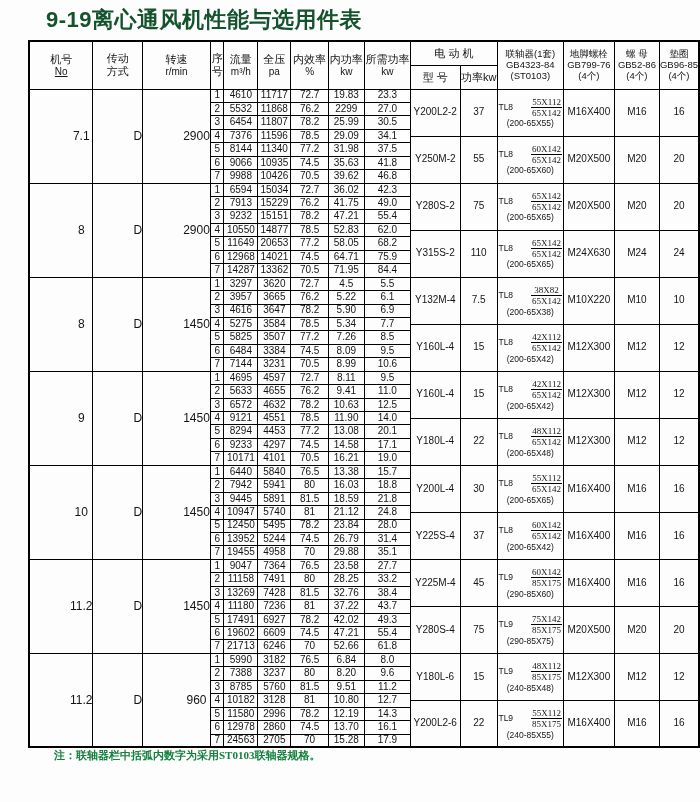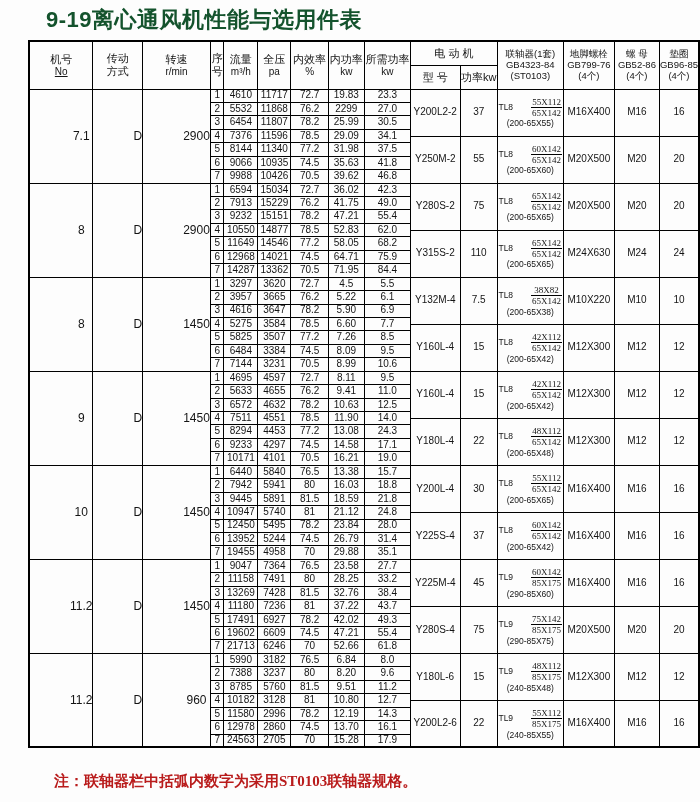--- a/index.html
+++ b/index.html
@@ -31,22 +31,22 @@
   td.group-cell { font-size:12px;padding-left:40px; }
   td.motor-model { font-size:10px; }
   .coupling-cell { font-size:9px; }
   .cp-row { display:flex; align-items:center; justify-content:center; gap:18px; }
   .cp-prefix { font-size:8.5px; }
   .cp-frac { display:inline-flex; flex-direction:column; font-size:9px; line-height:1.15;font-family:Liberation Serif, serif; }
   .cp-top { border-bottom:1px solid #000; padding:0 1px; }
   .cp-bot { padding:0 1px; }
   .cp-note { font-size:8.5px; margin-top:1px; }
   .note {
-    margin:24px 0 0 54px; font-size:15px; font-weight:bold;
-    font-family:"Liberation Serif", serif; color:#b91c1c;
+    margin:0 0 0 54px; font-size:11px; font-weight:bold;
+    font-family:"Liberation Serif", serif; color:#15803d;
   }
 </style>
 </head>
 <body>
 
 <div class="title">9-19离心通风机性能与选用件表</div>
 
 <table>
   <colgroup>
     <col style="width:35px">
@@ -294,21 +294,21 @@
           </div>
           <div class="cp-note">(200-65X65)</div>
         </td>
         <td rowspan="7">M24X630</td>
         <td rowspan="7">M24</td>
         <td rowspan="7">24</td>
       </tr>
       <tr>
         <td rowspan="2">5</td>
         <td rowspan="2">11649</td>
-        <td rowspan="2">14546</td>
+        <td rowspan="2">20653</td>
         <td rowspan="2">77.2</td>
         <td rowspan="2">58.05</td>
         <td rowspan="2">68.2</td>
       </tr>
       <tr></tr>
       <tr>
         <td rowspan="2">6</td>
         <td rowspan="2">12968</td>
         <td rowspan="2">14021</td>
         <td rowspan="2">74.5</td>
@@ -368,21 +368,21 @@
         <td rowspan="2">78.2</td>
         <td rowspan="2">5.90</td>
         <td rowspan="2">6.9</td>
       </tr>
       <tr></tr>
       <tr>
         <td rowspan="2">4</td>
         <td rowspan="2">5275</td>
         <td rowspan="2">3584</td>
         <td rowspan="2">78.5</td>
-        <td rowspan="2">6.60</td>
+        <td rowspan="2">5.34</td>
         <td rowspan="2">7.7</td>
       </tr>
       <tr>
         <td rowspan="7" class="motor-model">Y160L-4</td>
         <td rowspan="7">15</td>
         <td rowspan="7" class="coupling-cell">
           <div class="cp-row">
             <span class="cp-prefix">TL8</span>
             <span class="cp-frac">
               <span class="cp-top">42X112</span>
@@ -462,21 +462,21 @@
         <td rowspan="2">3</td>
         <td rowspan="2">6572</td>
         <td rowspan="2">4632</td>
         <td rowspan="2">78.2</td>
         <td rowspan="2">10.63</td>
         <td rowspan="2">12.5</td>
       </tr>
       <tr></tr>
       <tr>
         <td rowspan="2">4</td>
-        <td rowspan="2">7511</td>
+        <td rowspan="2">9121</td>
         <td rowspan="2">4551</td>
         <td rowspan="2">78.5</td>
         <td rowspan="2">11.90</td>
         <td rowspan="2">14.0</td>
       </tr>
       <tr>
         <td rowspan="7" class="motor-model">Y180L-4</td>
         <td rowspan="7">22</td>
         <td rowspan="7" class="coupling-cell">
           <div class="cp-row">
@@ -491,21 +491,21 @@
         <td rowspan="7">M12X300</td>
         <td rowspan="7">M12</td>
         <td rowspan="7">12</td>
       </tr>
       <tr>
         <td rowspan="2">5</td>
         <td rowspan="2">8294</td>
         <td rowspan="2">4453</td>
         <td rowspan="2">77.2</td>
         <td rowspan="2">13.08</td>
-        <td rowspan="2">24.3</td>
+        <td rowspan="2">20.1</td>
       </tr>
       <tr></tr>
       <tr>
         <td rowspan="2">6</td>
         <td rowspan="2">9233</td>
         <td rowspan="2">4297</td>
         <td rowspan="2">74.5</td>
         <td rowspan="2">14.58</td>
         <td rowspan="2">17.1</td>
       </tr>

